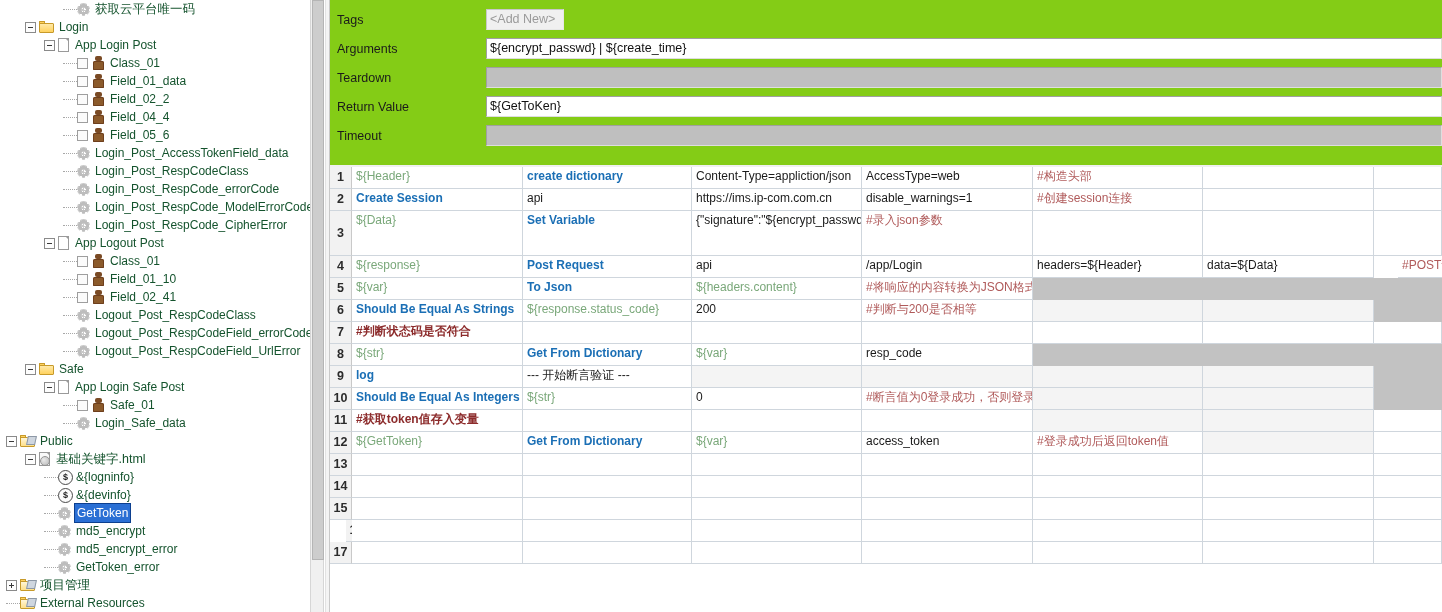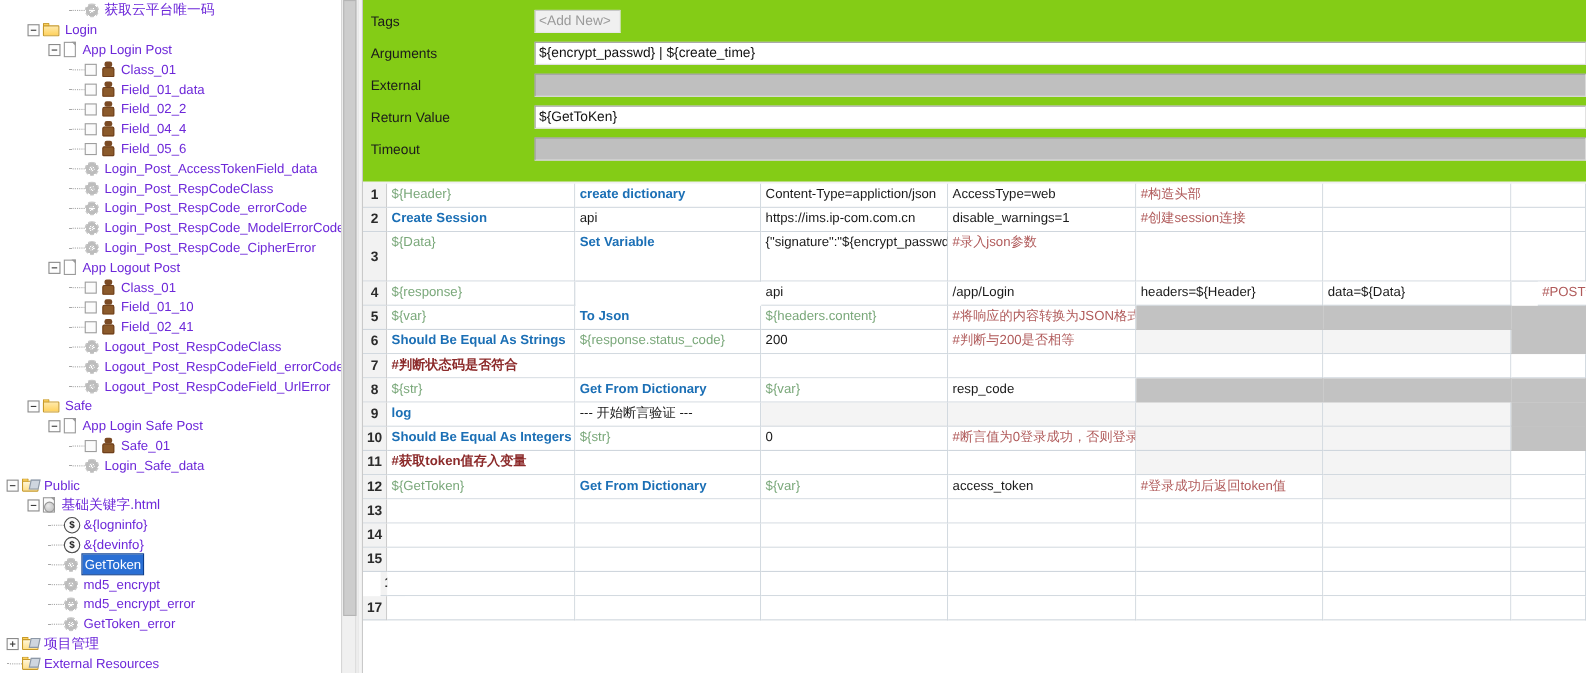--- a/index.html
+++ b/index.html
@@ -115,21 +115,21 @@
     background:#8b5a2b; border-radius:2px 2px 1px 1px;
     box-shadow: inset 0 0 0 1px #6e3f1d;
   }
   
   .ic-dollar { width:13px; height:13px; position:relative; }
   .ic-dollar::before {
     content:"$"; position:absolute; left:0; top:-1px; width:13px; height:13px;
     border-radius:50%; background:#fbfbfb; border:1px solid #4a4a4a;
     font-size:9px; line-height:12px; text-align:center; color:#1d1d1d; font-weight:bold;
   }
-  .tree-label { font-size:12px; color:#6d28d9; padding-left:1px; }
+  .tree-label { font-size:12px; color:#14532d; padding-left:1px; }
   .tree-label.selected {
     background:#2a6fd4; color:#ffffff; outline:1px solid #0c3f8f; padding:0 2px;
   }
   .tree-label.cn { font-size: 12.5px; }
 
   
   #editor {
     position:absolute; left:330px; top:0; width:1112px; height:612px;
     background:#f0f0f0; overflow:hidden;
   }
@@ -445,21 +445,21 @@
     <div id="form-area">
         <div class="form-row" style="top: 8px;">
           <div class="form-label">Tags</div>
           <div class="form-field tag">&lt;Add New&gt;</div>
         </div>
         <div class="form-row" style="top: 37px;">
           <div class="form-label">Arguments</div>
           <div class="form-field wide">${encrypt_passwd} | ${create_time}</div>
         </div>
         <div class="form-row" style="top: 66px;">
-          <div class="form-label">External</div>
+          <div class="form-label">Teardown</div>
           <div class="form-field disabled wide"></div>
         </div>
         <div class="form-row" style="top: 95px;">
           <div class="form-label">Return Value</div>
           <div class="form-field wide">${GetToKen}</div>
         </div>
         <div class="form-row" style="top: 124px;">
           <div class="form-label">Timeout</div>
           <div class="form-field disabled wide"></div>
         </div>
@@ -491,20 +491,21 @@
           <div class="cell" style="left: 193px; width: 169px;"><span class="t-kw">Set Variable</span></div>
           <div class="cell wrap" style="left: 362px; width: 170px;"><span class="t-plain">{"signature":"${encrypt_passwd}"8","autologin":0,"os":"web","pusho</span></div>
           <div class="cell" style="left: 532px; width: 171px;"><span class="t-cmt">#录入json参数</span></div>
           <div class="cell" style="left: 703px; width: 170px;"><span class="t-plain"></span></div>
           <div class="cell" style="left: 873px; width: 171px;"><span class="t-plain"></span></div>
           <div class="cell" style="left: 1044px; width: 68px;"><span class="t-plain"></span></div>
         </div>
         <div class="grid-row" style="top: 89px; height: 22px;">
           <div class="cell rownum" style="left: 0px; width: 22px;">4</div>
           <div class="cell" style="left: 22px; width: 171px;"><span class="t-var">${response}</span></div>
+          <div class="cell" style="left: 193px; width: 169px;"><span class="t-kw">Post Request</span></div>
           <div class="cell" style="left: 362px; width: 170px;"><span class="t-plain">api</span></div>
           <div class="cell" style="left: 532px; width: 171px;"><span class="t-plain">/app/Login</span></div>
           <div class="cell" style="left: 703px; width: 170px;"><span class="t-plain">headers=${Header}</span></div>
           <div class="cell" style="left: 873px; width: 171px;"><span class="t-plain">data=${Data}</span></div>
           <div class="cell" style="left: 1044px; width: 68px; margin-left: 24px;"><span class="t-cmt">#POST请求</span></div>
         </div>
         <div class="grid-row" style="top: 111px; height: 22px;">
           <div class="cell rownum" style="left: 0px; width: 22px;">5</div>
           <div class="cell" style="left: 22px; width: 171px;"><span class="t-var">${var}</span></div>
           <div class="cell" style="left: 193px; width: 169px;"><span class="t-kw">To Json</span></div>

